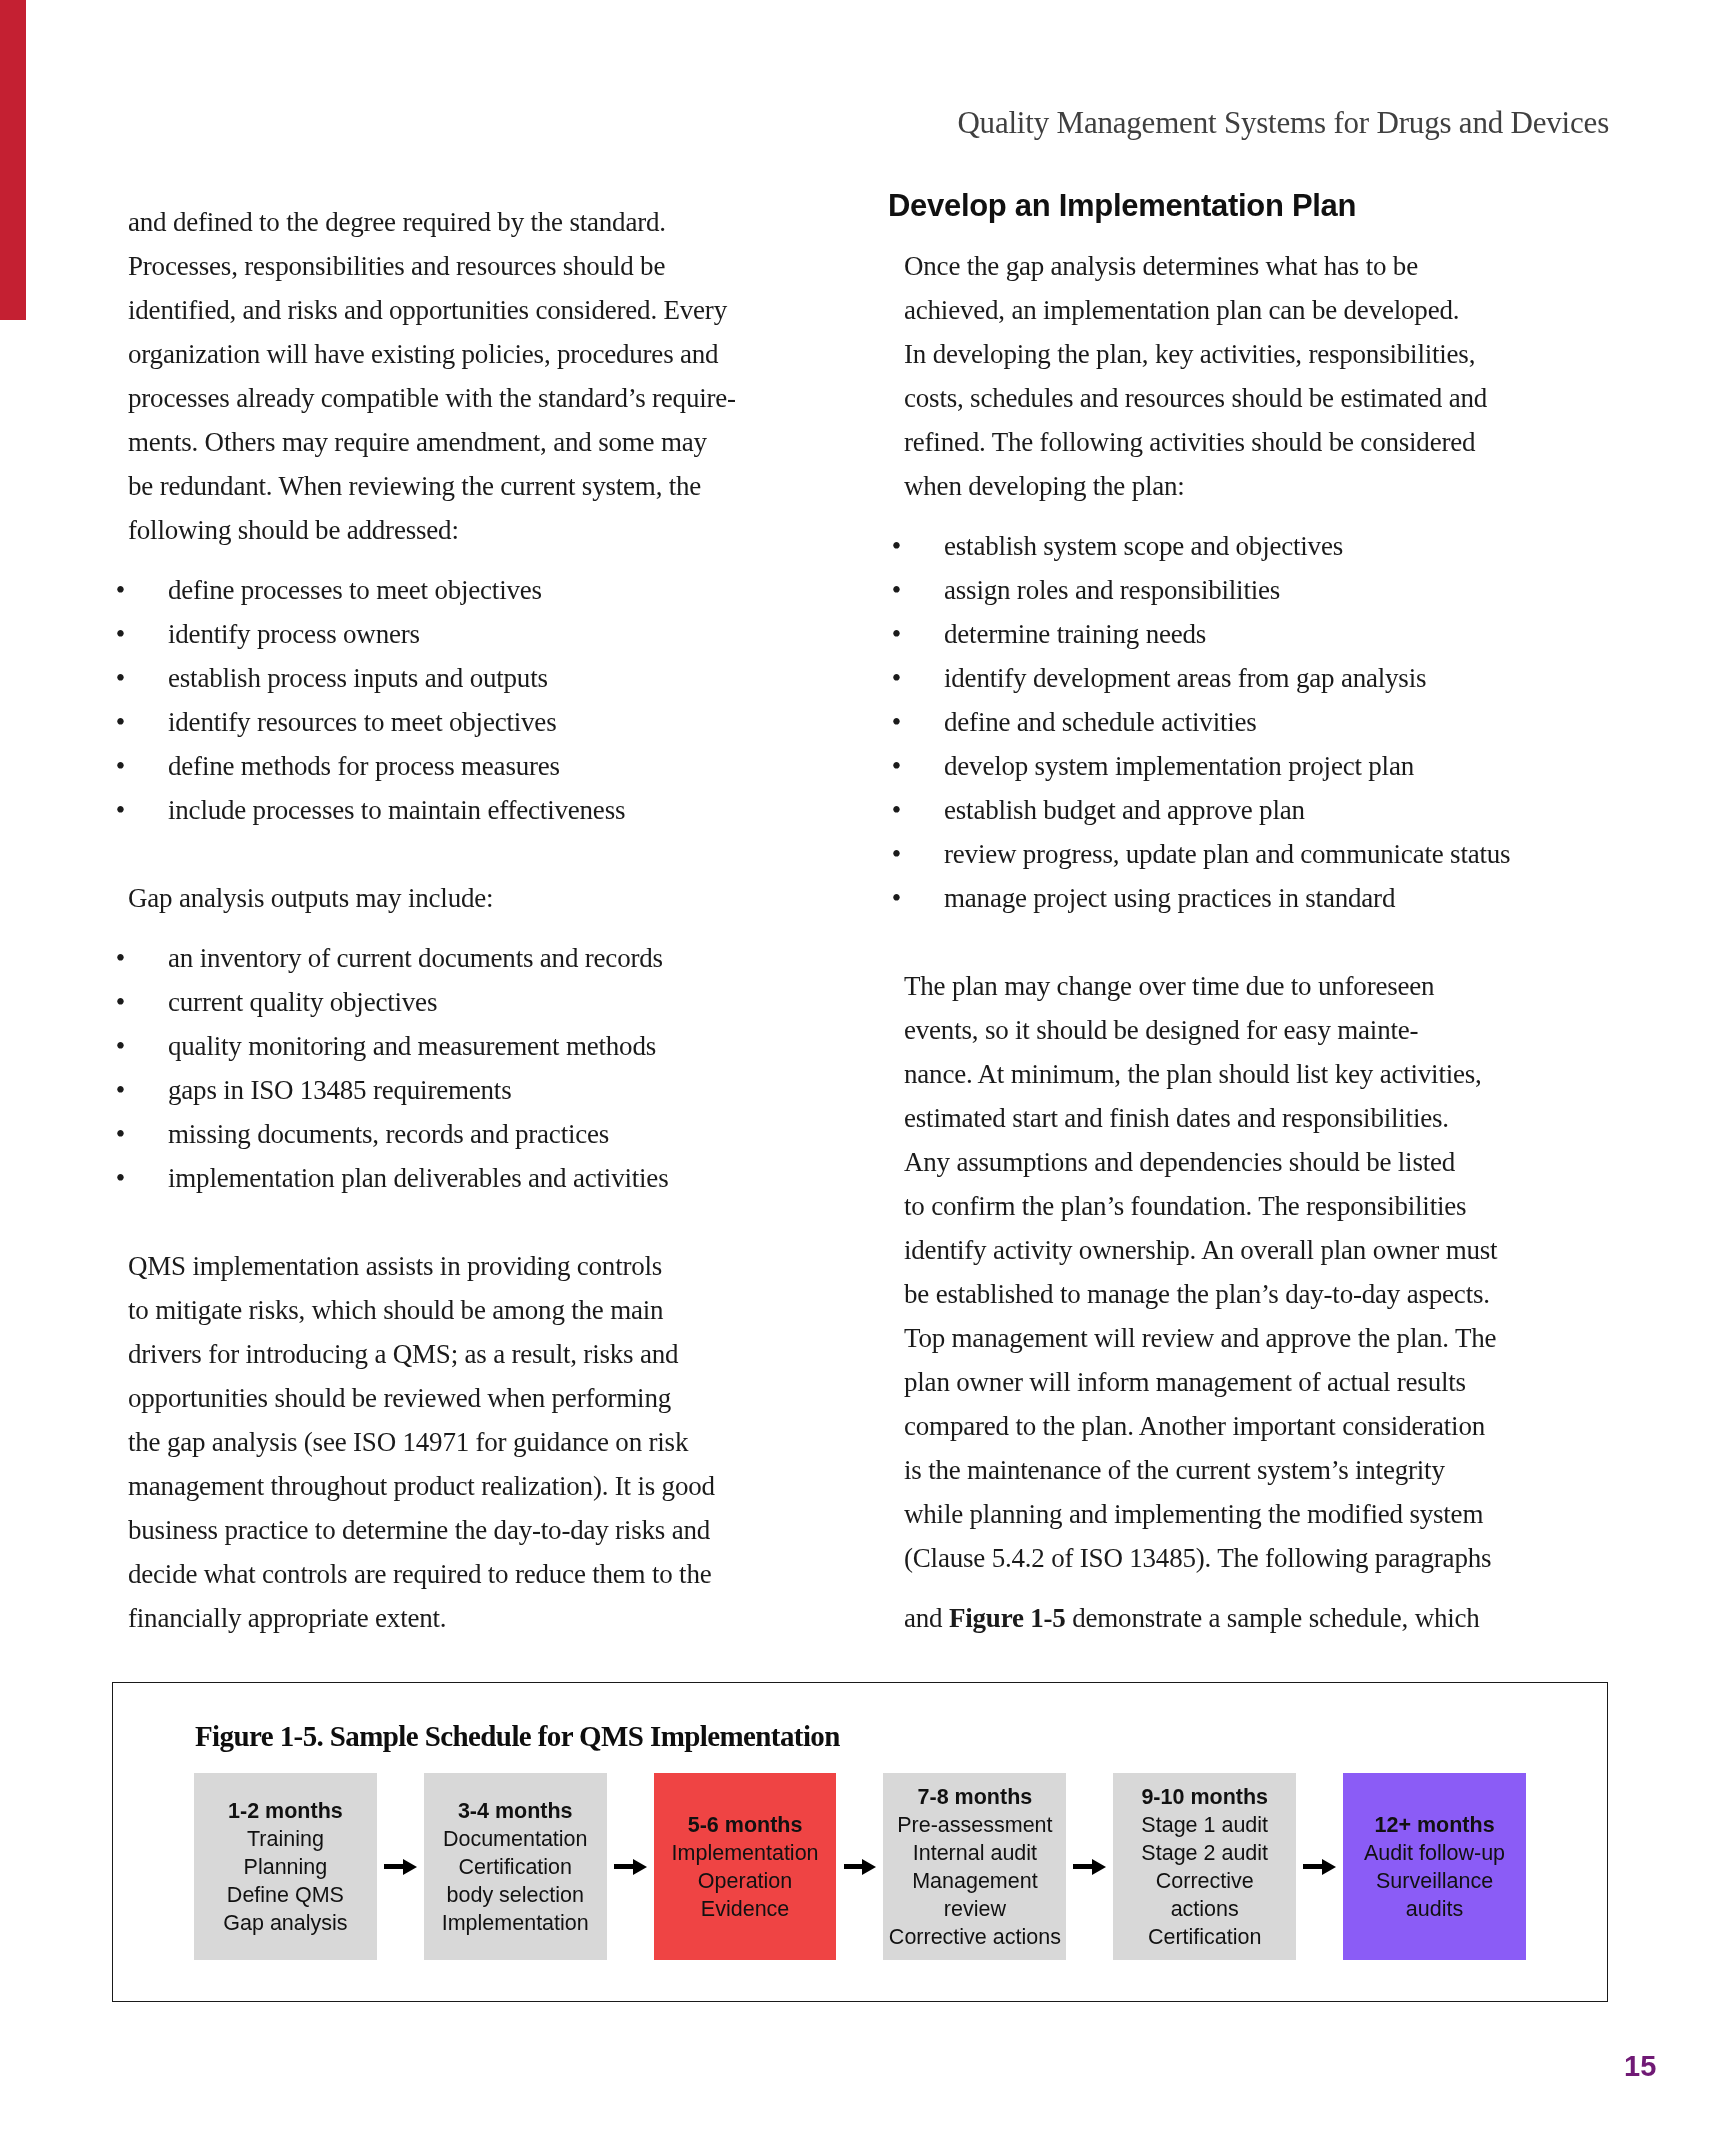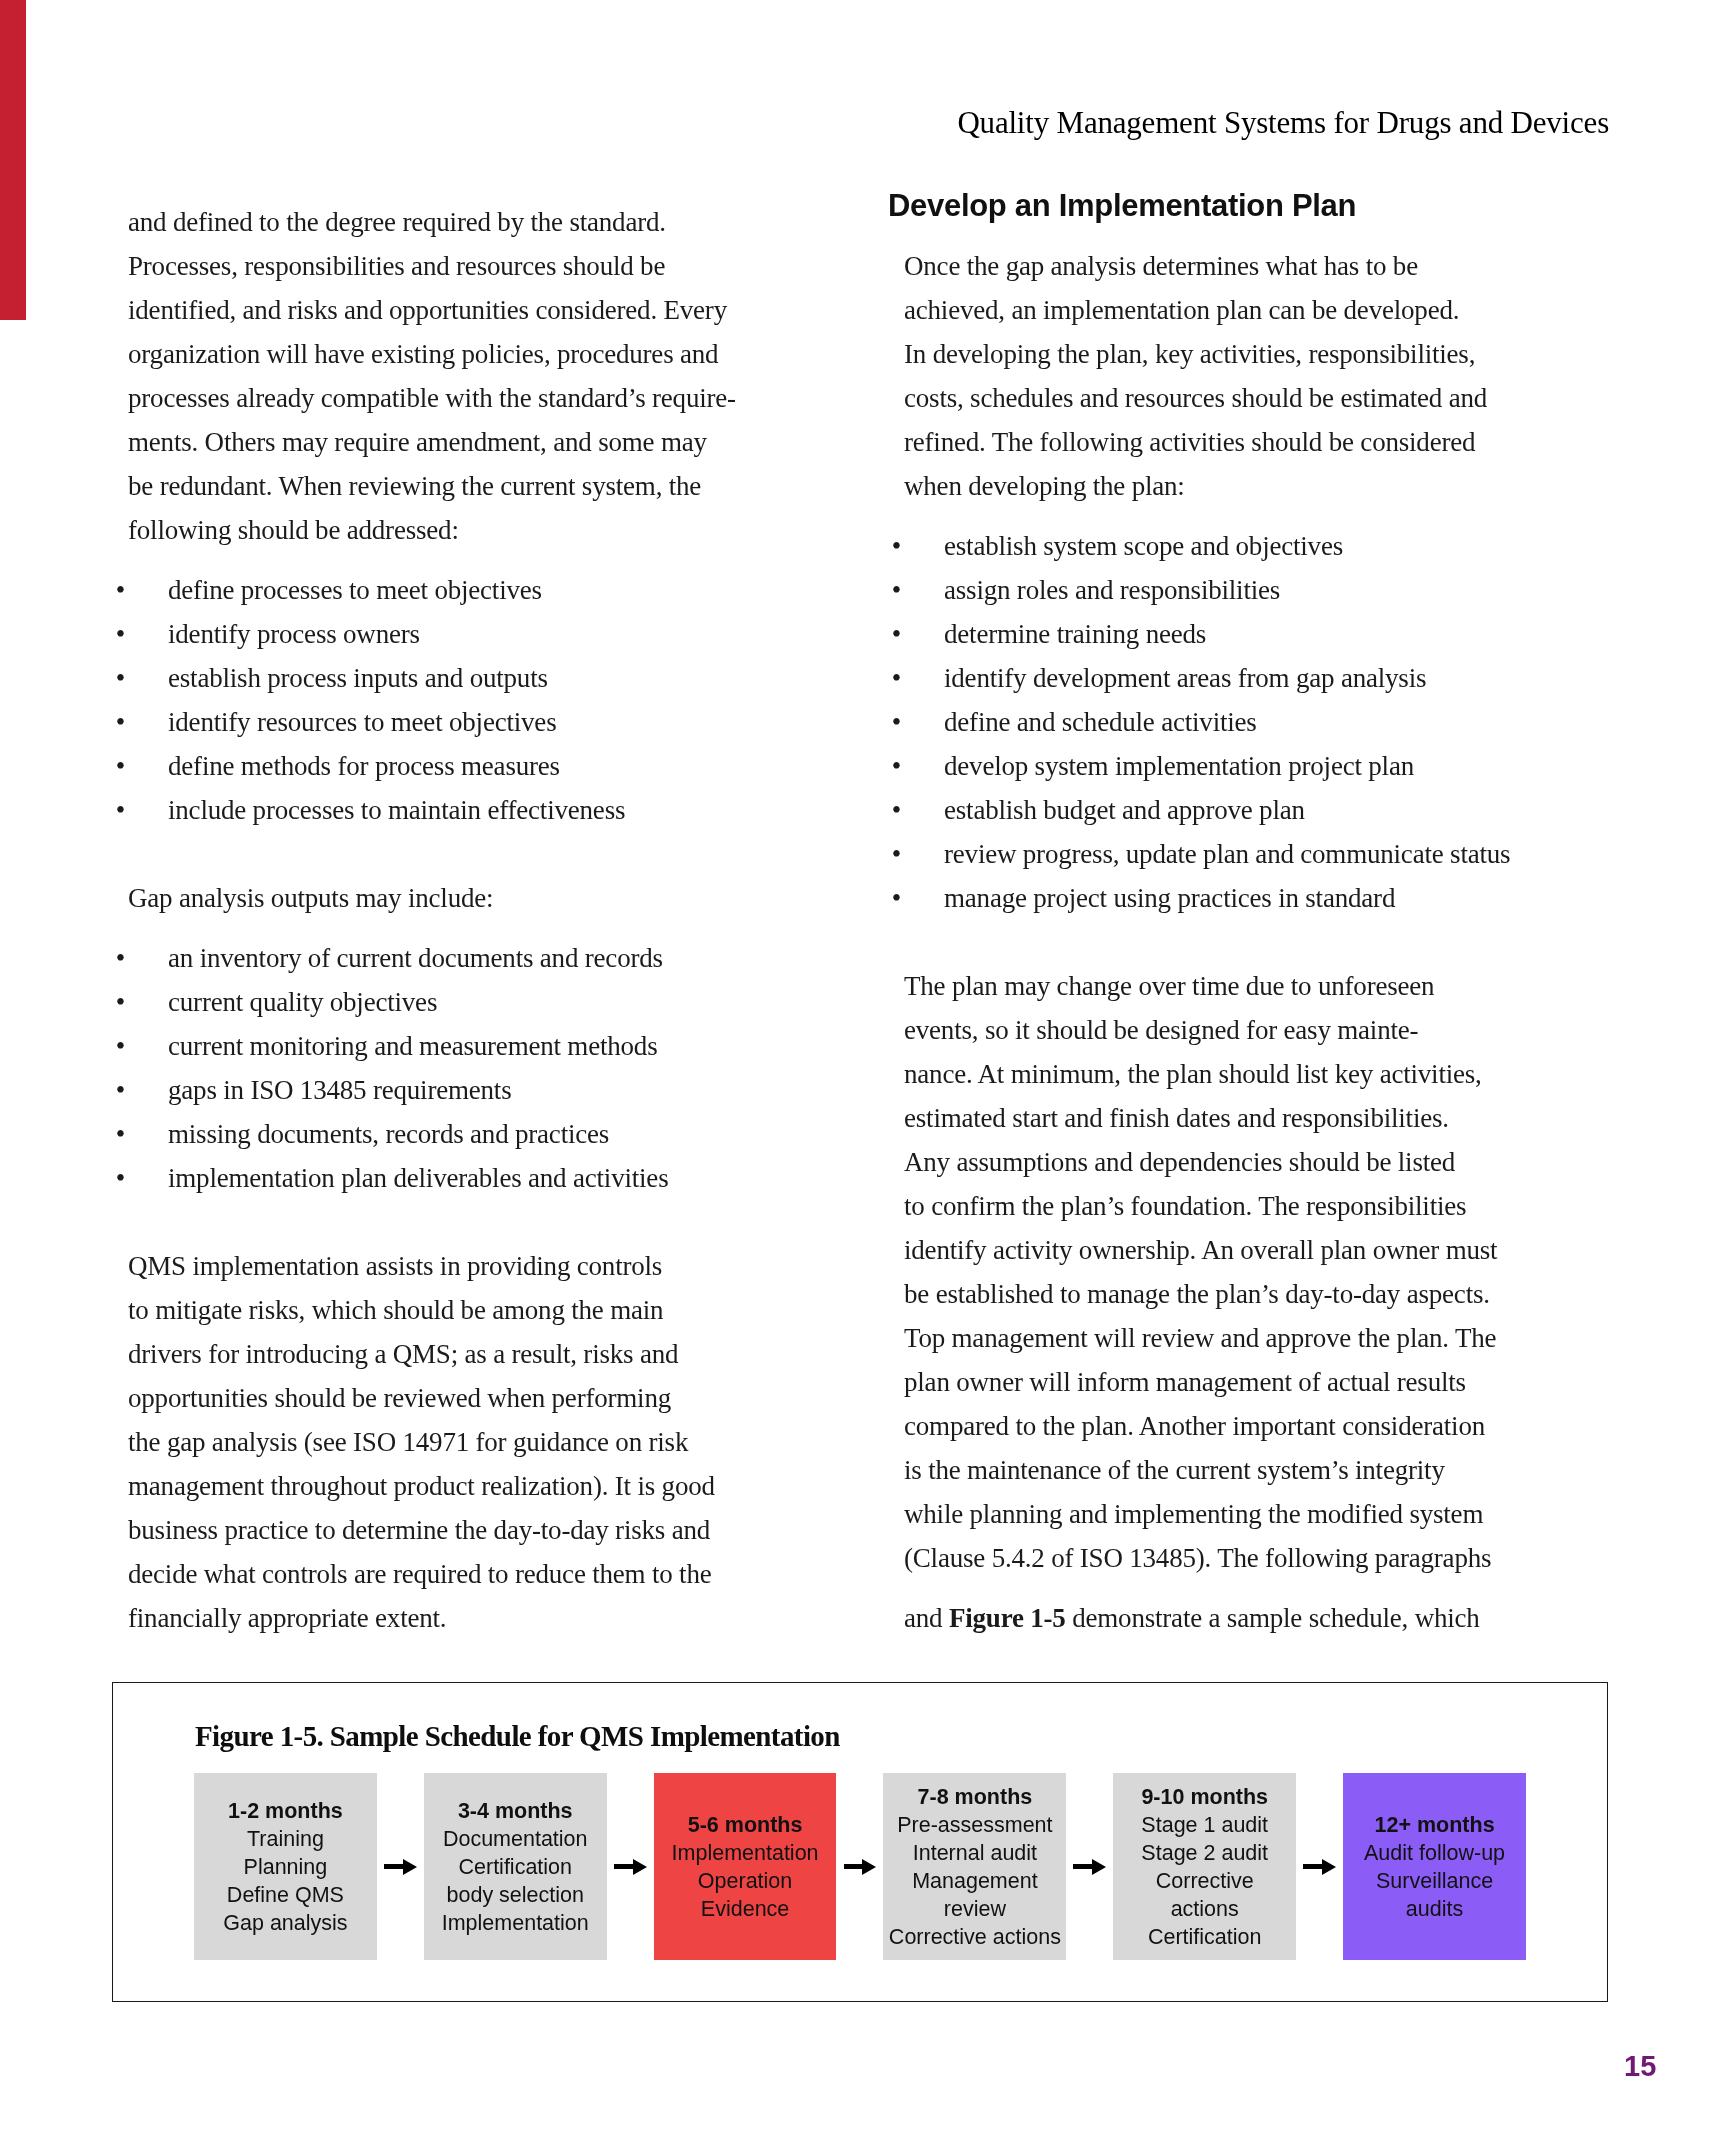--- a/index.html
+++ b/index.html
@@ -3,21 +3,21 @@
 <meta charset="utf-8">
 <style>
   html,body { margin:0; padding:0; background:#ffffff; }
   .page {
     position:relative; width:1722px; height:2153px; background:#ffffff;
     font-family:"Liberation Serif", serif; color:#1b1b1b; overflow:hidden;
   }
   .red-bar { position:absolute; left:0; top:0; width:26px; height:320px; }
   .running-header {
     position:absolute; top:105px; left:562px; width:1047px; text-align:right;
-    font-size:31px; letter-spacing:-0.2px; color:#000000;
+    font-size:31px; letter-spacing:-0.2px; color:#404040;
   }
   .col { position:absolute; top:184px; font-size:27px; line-height:44px; letter-spacing:-0.2px; }
   .col-left  { left:112px; width:750px; }
   .col-right { left:888px; width:729px; }
   .para { margin:16px; white-space:pre-line; }
   .gap { margin-top:44px; }
   .heading {
     margin:0; font-family:"Liberation Sans", sans-serif; font-weight:bold;
     font-size:31px; line-height:44px; letter-spacing:-0.3px; color:#111;
   }
@@ -82,21 +82,21 @@
       <li>identify process owners</li>
       <li>establish process inputs and outputs</li>
       <li>identify resources to meet objectives</li>
       <li>define methods for process measures</li>
       <li>include processes to maintain effectiveness</li>
     </ul>
     <p class="para gap">Gap analysis outputs may include:</p>
     <ul class="blist">
       <li>an inventory of current documents and records</li>
       <li>current quality objectives</li>
-      <li>current monitoring and measurement methods</li>
+      <li>quality monitoring and measurement methods</li>
       <li>gaps in ISO 13485 requirements</li>
       <li>missing documents, records and practices</li>
       <li>implementation plan deliverables and activities</li>
     </ul>
     <p class="para gap">QMS implementation assists in providing controls
 to mitigate risks, which should be among the main
 drivers for introducing a QMS; as a result, risks and
 opportunities should be reviewed when performing
 the gap analysis (see ISO 14971 for guidance on risk
 management throughout product realization). It is good

